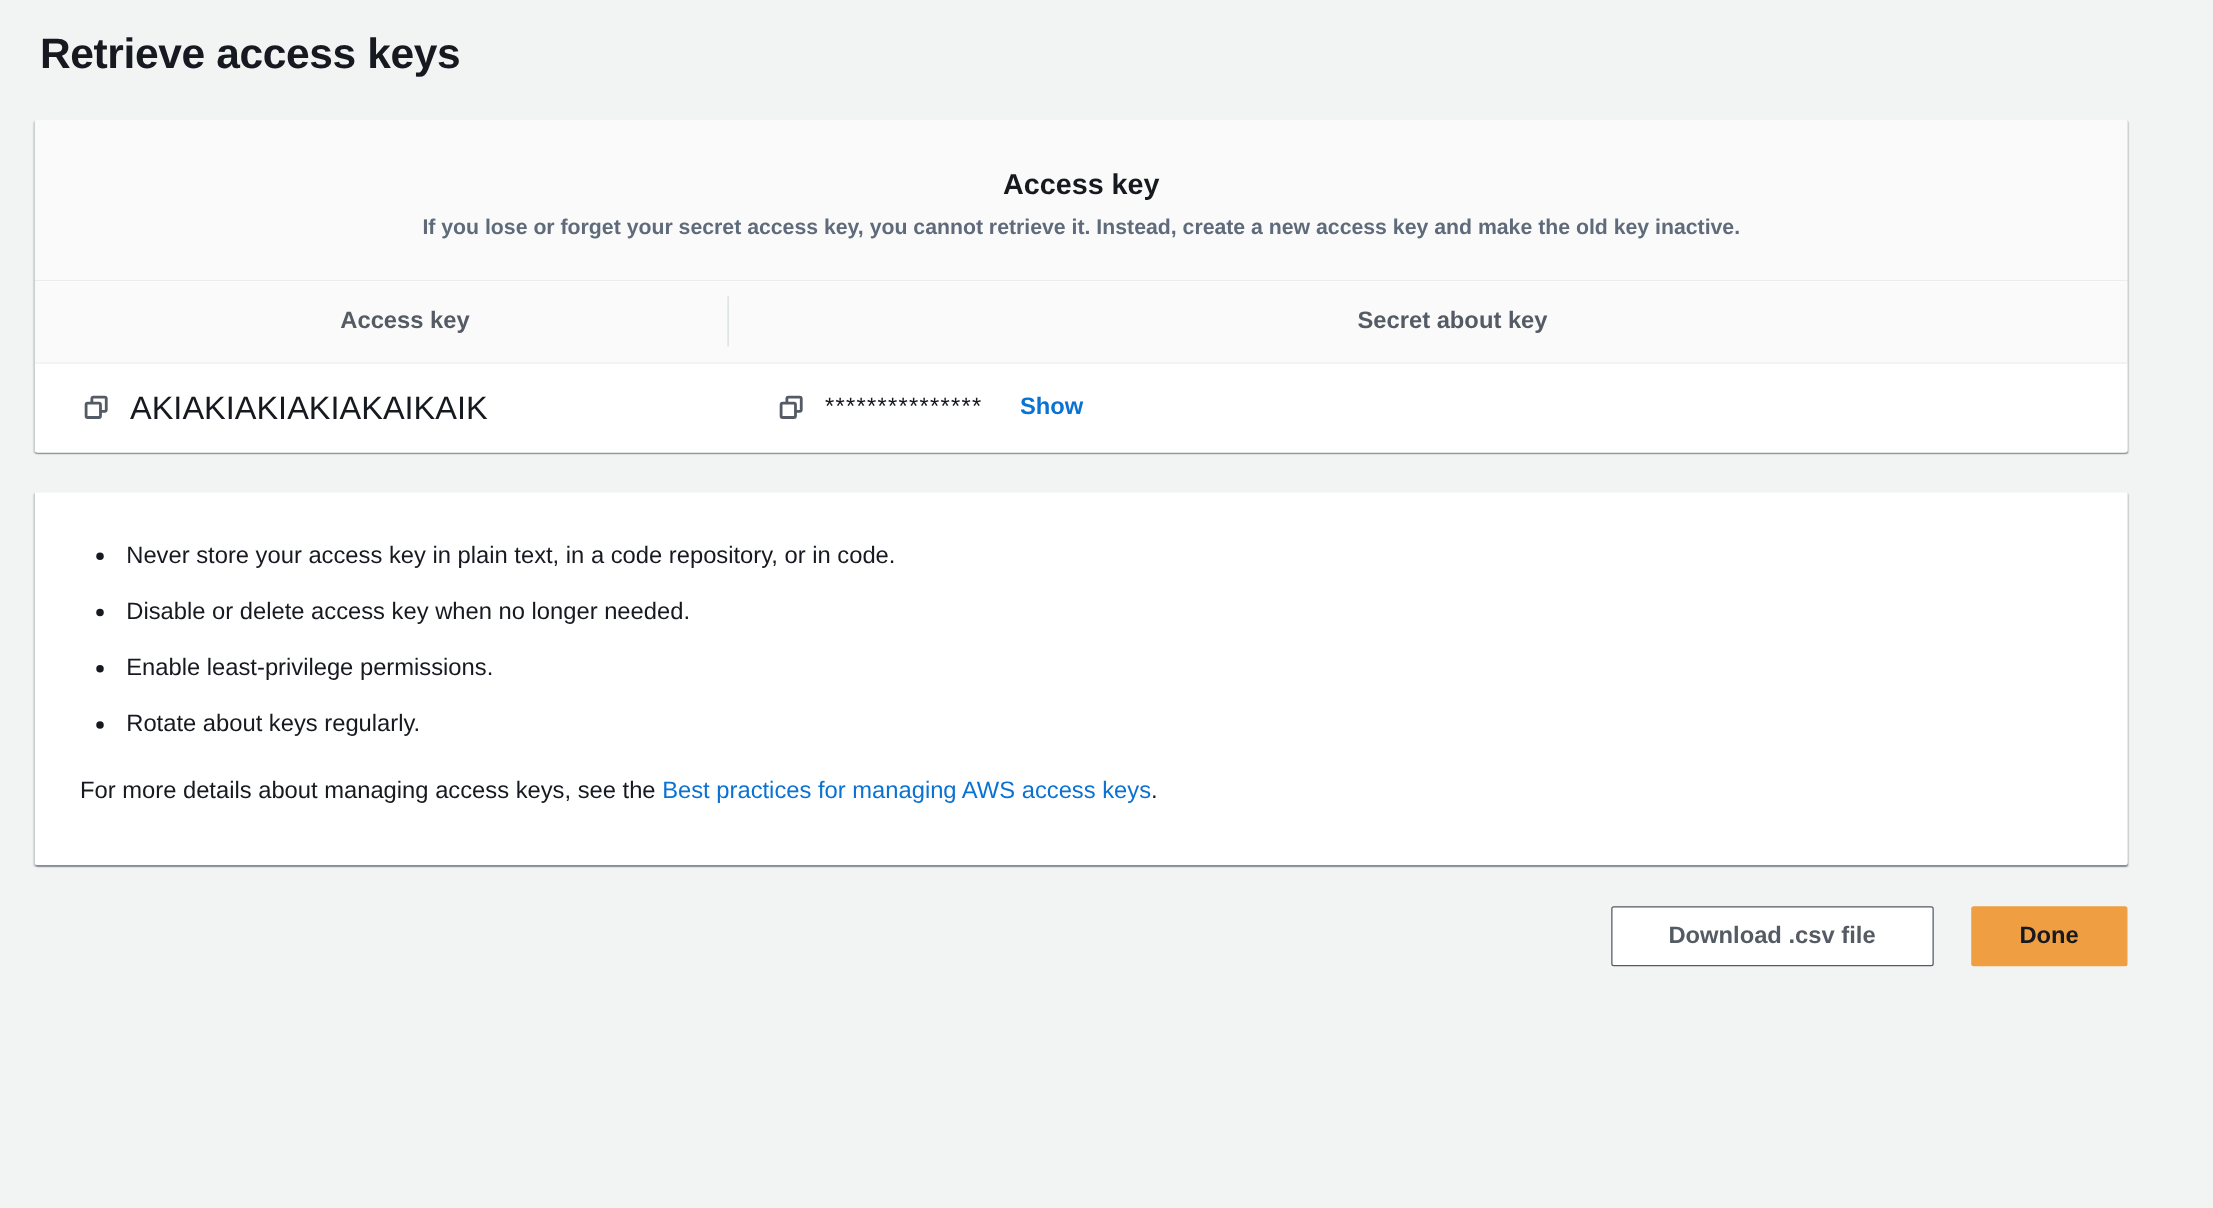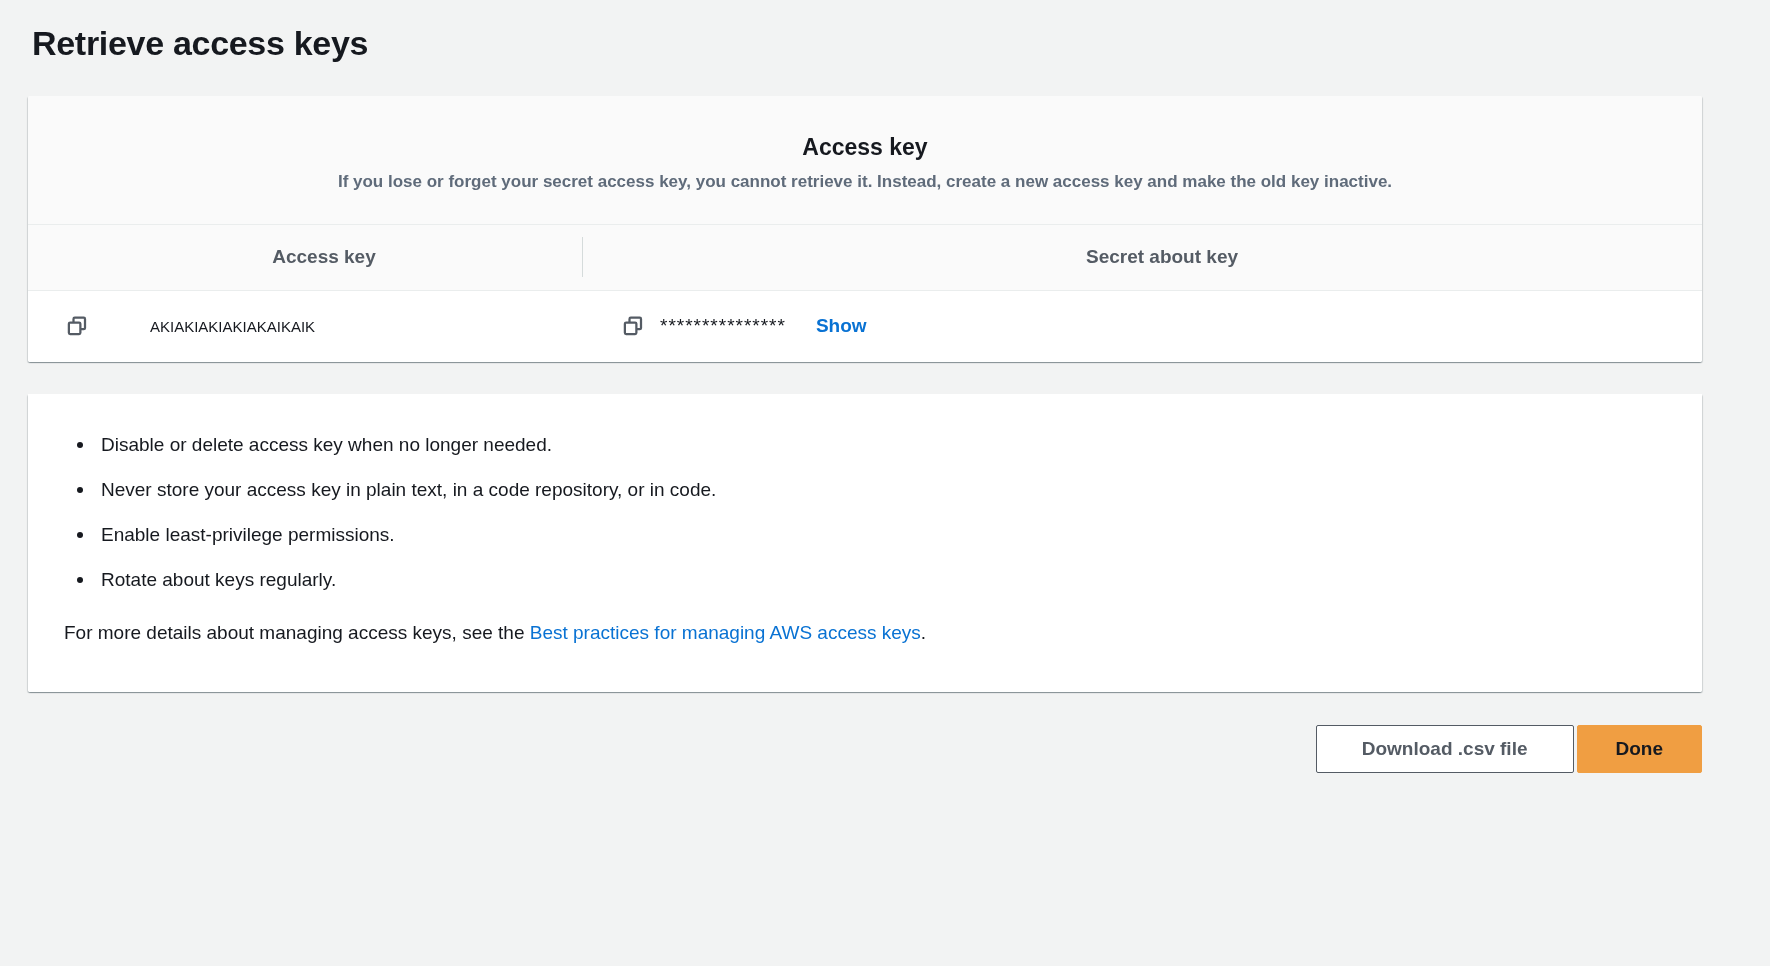--- a/index.html
+++ b/index.html
@@ -61,21 +61,21 @@
     content:"";position:absolute;left:0;top:50%;transform:translateY(-50%);
     width:1px;height:40px;background:var(--divider-gray);
   }
   .th-label{font-size:19px;font-weight:700;color:var(--text-heading-gray);}
   .cell{display:flex;align-items:center;}
   .copy-btn{
     background:none;border:none;padding:0;margin:0 16px 0 0;
     width:22px;height:22px;display:inline-flex;align-items:center;justify-content:center;
     cursor:pointer;
   }
-  .key-value{font-size:15px;color:var(--text-primary);margin-left:46px;}
+  .key-value{font-size:26px;color:var(--text-primary);}
   .masked{font-size:19px;letter-spacing:1px;color:var(--text-primary);}
   .show-link{
     margin-left:30px;font-size:19px;font-weight:700;
     color:var(--link-blue);text-decoration:none;cursor:pointer;
   }
   
   .card-2 .card-header{padding:38px 36px;}
   .card-body{padding:40px 36px 48px 36px;background:var(--card-bg);border-radius:0 0 2px 2px;}
   ul.bullet-list{list-style:none;margin:0 0 0 10px;padding:0;}
   ul.bullet-list li{
@@ -83,21 +83,21 @@
     margin-bottom:23px;color:var(--text-primary);
   }
   ul.bullet-list li::before{
     content:"";position:absolute;left:3px;top:8px;width:6px;height:6px;
     border-radius:50%;background:var(--text-primary);
   }
   .more-details{margin:31px 0 0 0;font-size:19px;color:var(--text-primary);}
   .inline-link{color:var(--link-blue);text-decoration:none;cursor:pointer;text-align:center;}
   
   .actions{
-    width:1674px;margin-top:33px;display:flex;justify-content:flex-end;gap:3px;
+    width:1674px;margin-top:33px;display:flex;justify-content:flex-end;gap:30px;
   }
   .btn{
     height:48px;border-radius:2px;font-family:inherit;
     font-size:19px;font-weight:700;cursor:pointer;line-height:1;
   }
   .btn-secondary{
     background:#fff;color:var(--text-heading-gray);
     border:1.5px solid var(--text-heading-gray);
     padding:0 45px;
   }
@@ -152,22 +152,22 @@
         </button>
         <span class="masked">***************</span>
         <a class="show-link">Show</a>
       </div>
     </div>
   </section>
 
   <section class="card card-2">
     <div class="card-body">
       <ul class="bullet-list">
+        <li>Never store your access key in plain text, in a code repository, or in code.</li>
         <li>Disable or delete access key when no longer needed.</li>
-        <li>Never store your access key in plain text, in a code repository, or in code.</li>
         <li>Enable least-privilege permissions.</li>
         <li>Rotate about keys regularly.</li>
       </ul>
       <p class="more-details"><span>For more details about managing access keys, see the </span><a class="inline-link">Best practices for managing AWS access keys</a><span>.</span></p>
     </div>
   </section>
 
   <div class="actions">
     <button class="btn btn-secondary">Download .csv file</button>
     <button class="btn btn-primary">Done</button>

